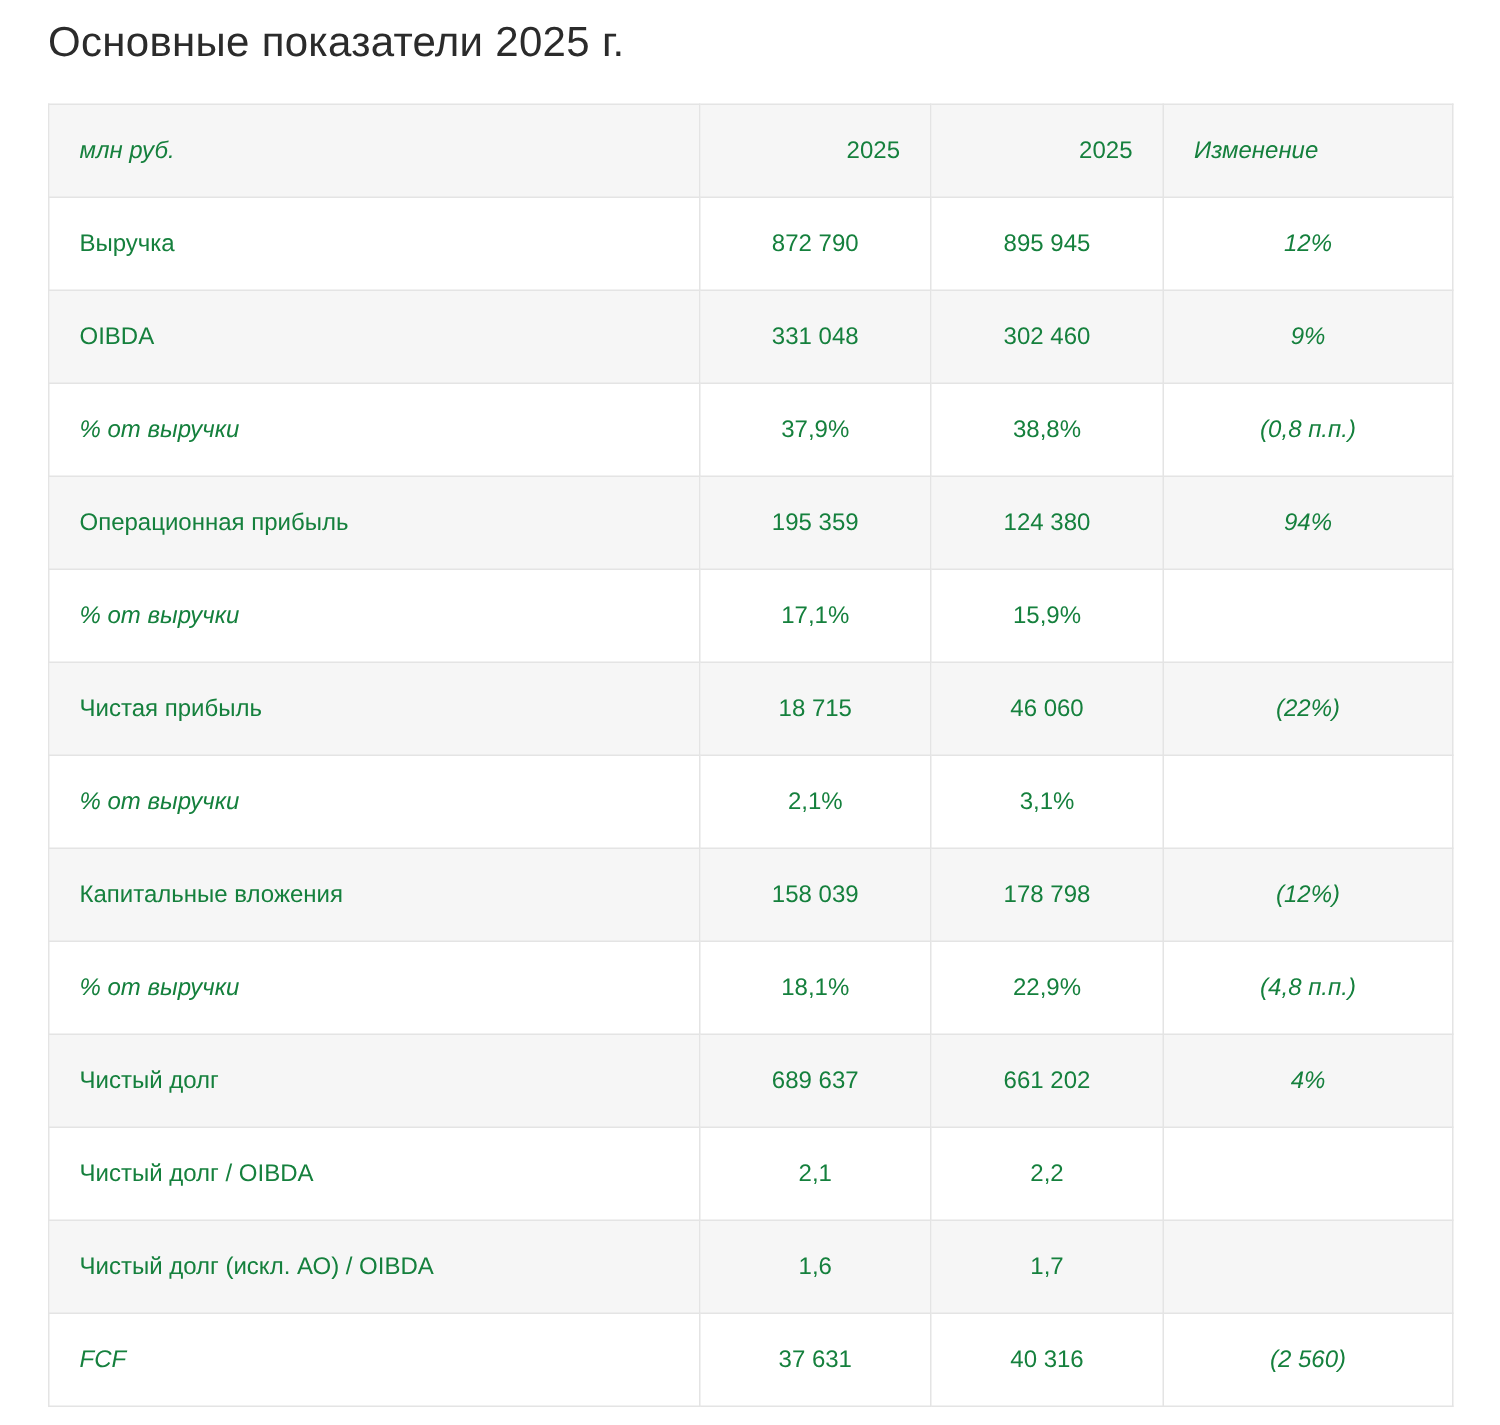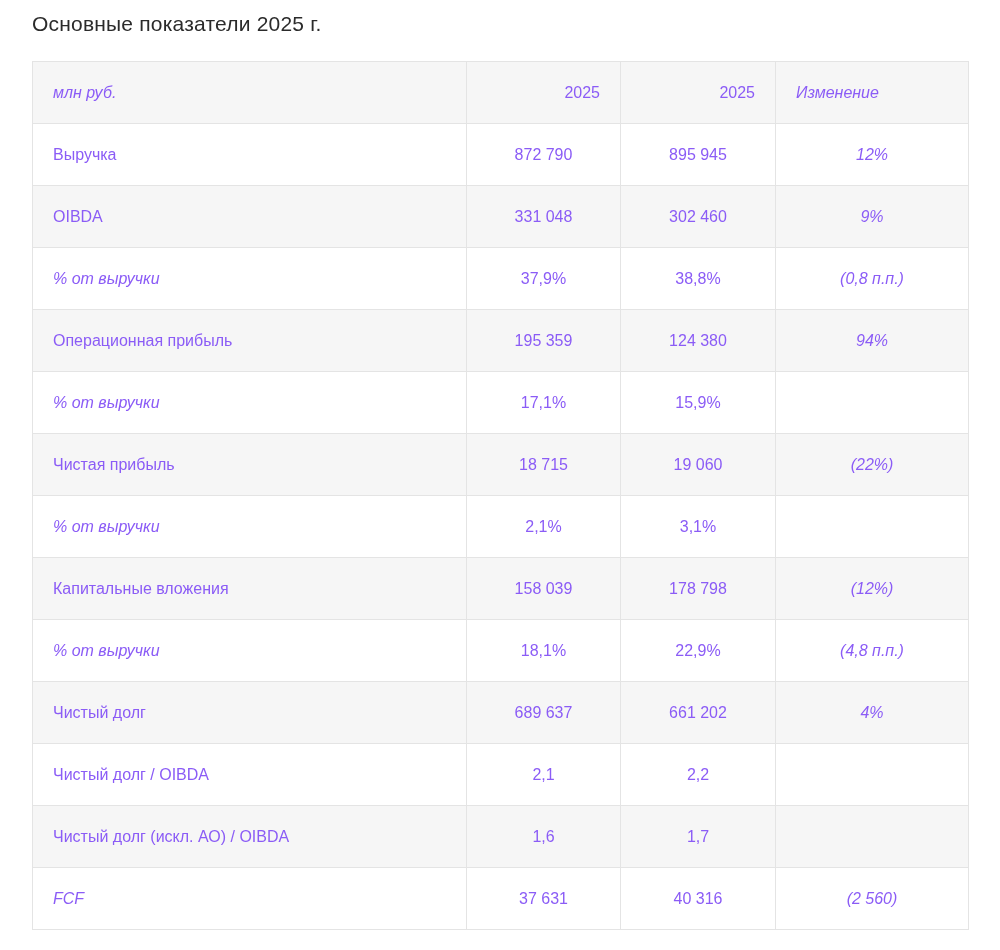--- a/index.html
+++ b/index.html
@@ -8,21 +8,21 @@
     font-family: "Liberation Sans", sans-serif;
     color: #2b2b2b;
   }
   .page {
     width: 1000px;
     height: 950px;
     background: #ffffff;
     padding: 10px 32px 18px 32px;
   }
   .page-title {
-    font-size: 21px;
+    font-size: 28px;
     font-weight: 400;
     color: #2b2b2b;
     letter-spacing: 0.2px;
     margin-top: 2px;
     margin-bottom: 25px;
   }
   table.kpi {
     border-collapse: collapse;
     table-layout: fixed;
     width: 936px;
@@ -31,21 +31,21 @@
   col.c-y2025  { width: 154px; }
   col.c-y2024  { width: 155px; }
   col.c-change { width: 193px; }
   .kpi th, .kpi td {
     border: 1px solid #e4e4e4;
     height: 62px;
     padding: 0 20px;
     vertical-align: middle;
     font-size: 16px;
     font-weight: 400;
-    color: #8b5cf6;
+    color: #15803d;
     white-space: nowrap;
     overflow: hidden;
   }
   .kpi thead th { background: #f6f6f6; }
   .kpi tbody tr:nth-child(even) td { background: #f6f6f6; }
   .kpi tbody tr:nth-child(odd) td { background: #ffffff; }
   .al { text-align: left; }
   .ac { text-align: right; }
   .ar { text-align: center; }
   .it { font-style: italic; }
@@ -98,21 +98,21 @@
       </tr>
       <tr>
         <td class="al it">% от выручки</td>
         <td class="ar">17,1%</td>
         <td class="ar">15,9%</td>
         <td class="ar it"></td>
       </tr>
       <tr>
         <td class="al">Чистая прибыль</td>
         <td class="ar">18 715</td>
-        <td class="ar">19 060</td>
+        <td class="ar">46 060</td>
         <td class="ar it">(22%)</td>
       </tr>
       <tr>
         <td class="al it">% от выручки</td>
         <td class="ar">2,1%</td>
         <td class="ar">3,1%</td>
         <td class="ar it"></td>
       </tr>
       <tr>
         <td class="al">Капитальные вложения</td>

